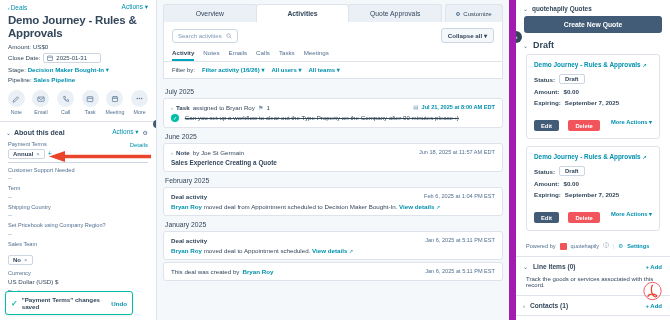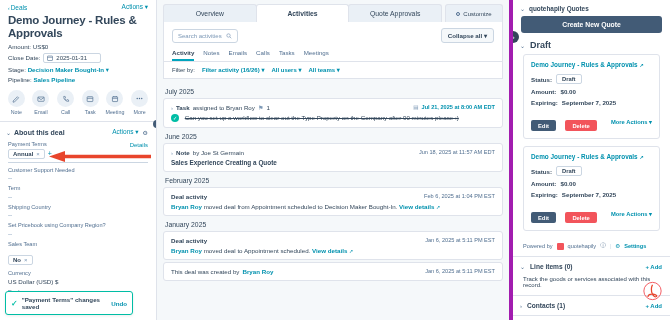--- a/index.html
+++ b/index.html
@@ -144,21 +144,21 @@
     display: inline-flex; align-items: center; justify-content: center;
     color: #fff; font-size: 5px; margin-right: 4px; flex: none;
   }
   .note-title { font-size: 6.4px; font-weight: bold; color: #33475b; padding-top: 3px; }
   .link { color: #0091ae; font-weight: bold; }
   .ext-ico { font-size: 5px; color: #0091ae; }
 
   
   .right-col {
     width: 161px; height: 320px; background: #fff;
-    border-left: 4px solid #a21caf; overflow: hidden; position: relative;
+    border-left: 7px solid #a21caf; overflow: hidden; position: relative;
   }
   .r-head { display: flex; align-items: center; gap: 4px; padding: 5px 8px 4px 7px; }
   .r-head-title { font-size: 6.4px; font-weight: bold; color: #33475b; }
   .create-btn {
     margin: 0 8px; background: #425b76; color: #fff; border-radius: 3px;
     text-align: center; padding: 5px 0; font-size: 6.8px; font-weight: bold;
   }
   .draft-head { display: flex; align-items: center; gap: 5px; padding: 7px 8px 4px 7px; }
   .draft-title { font-size: 9px; font-weight: bold; color: #33475b; }
   .quote-card {

